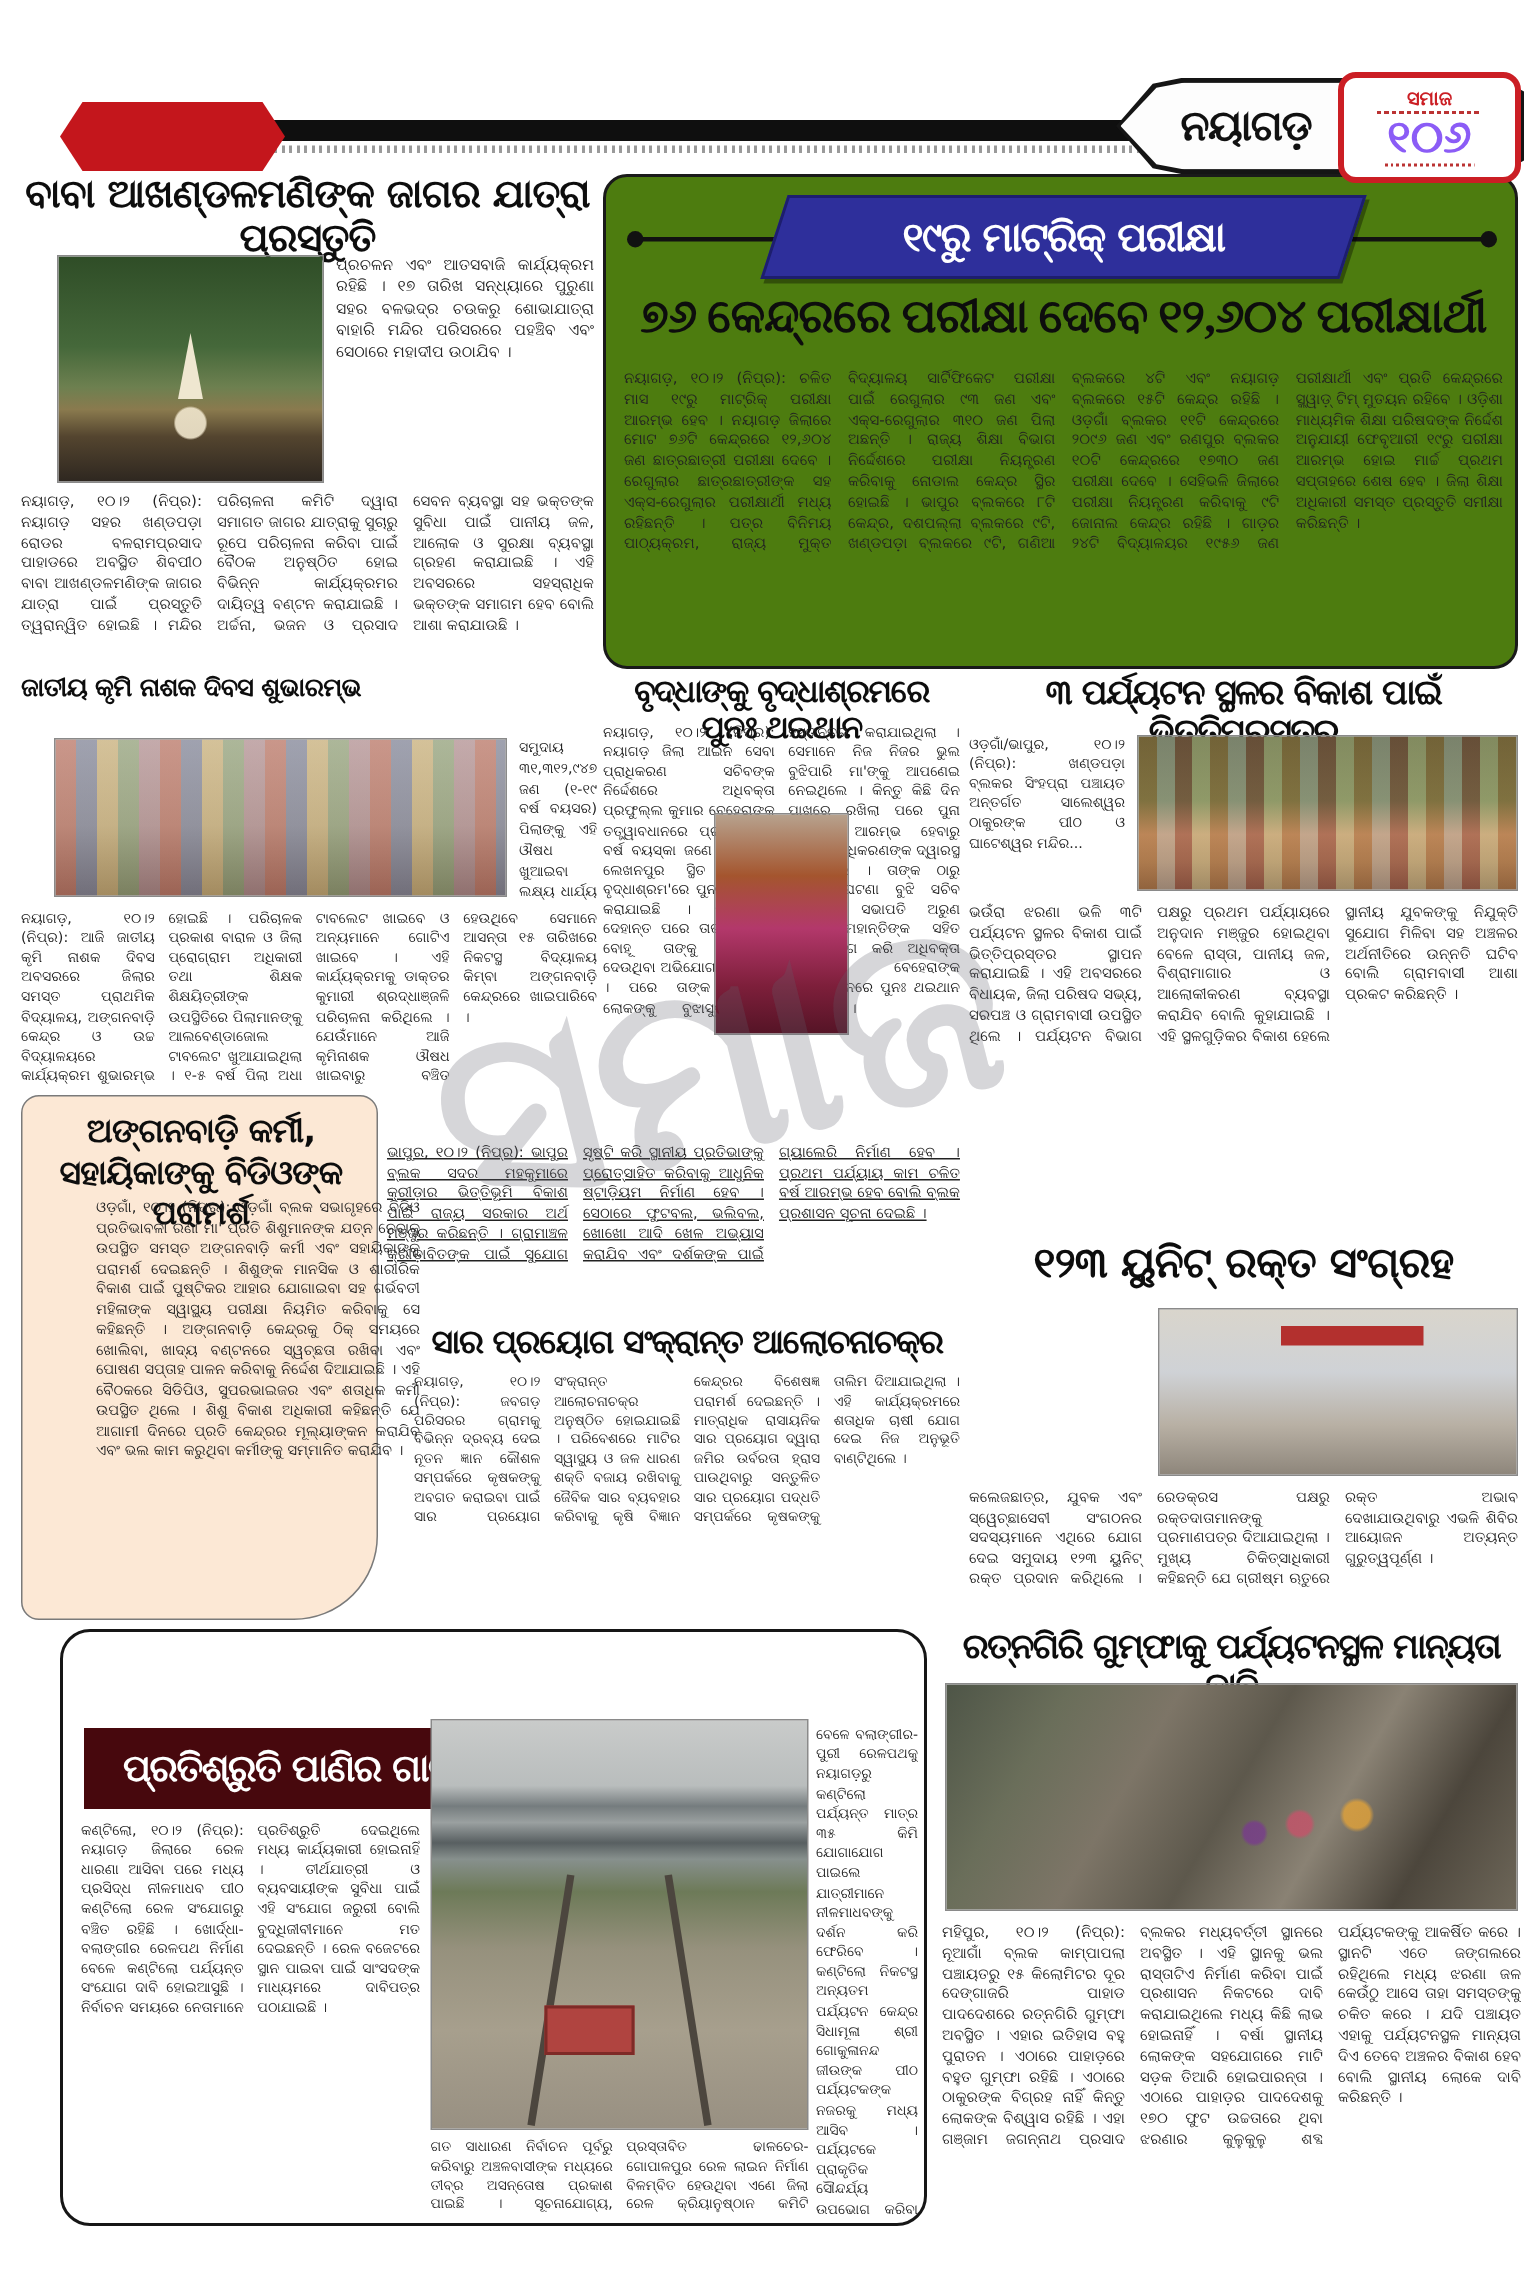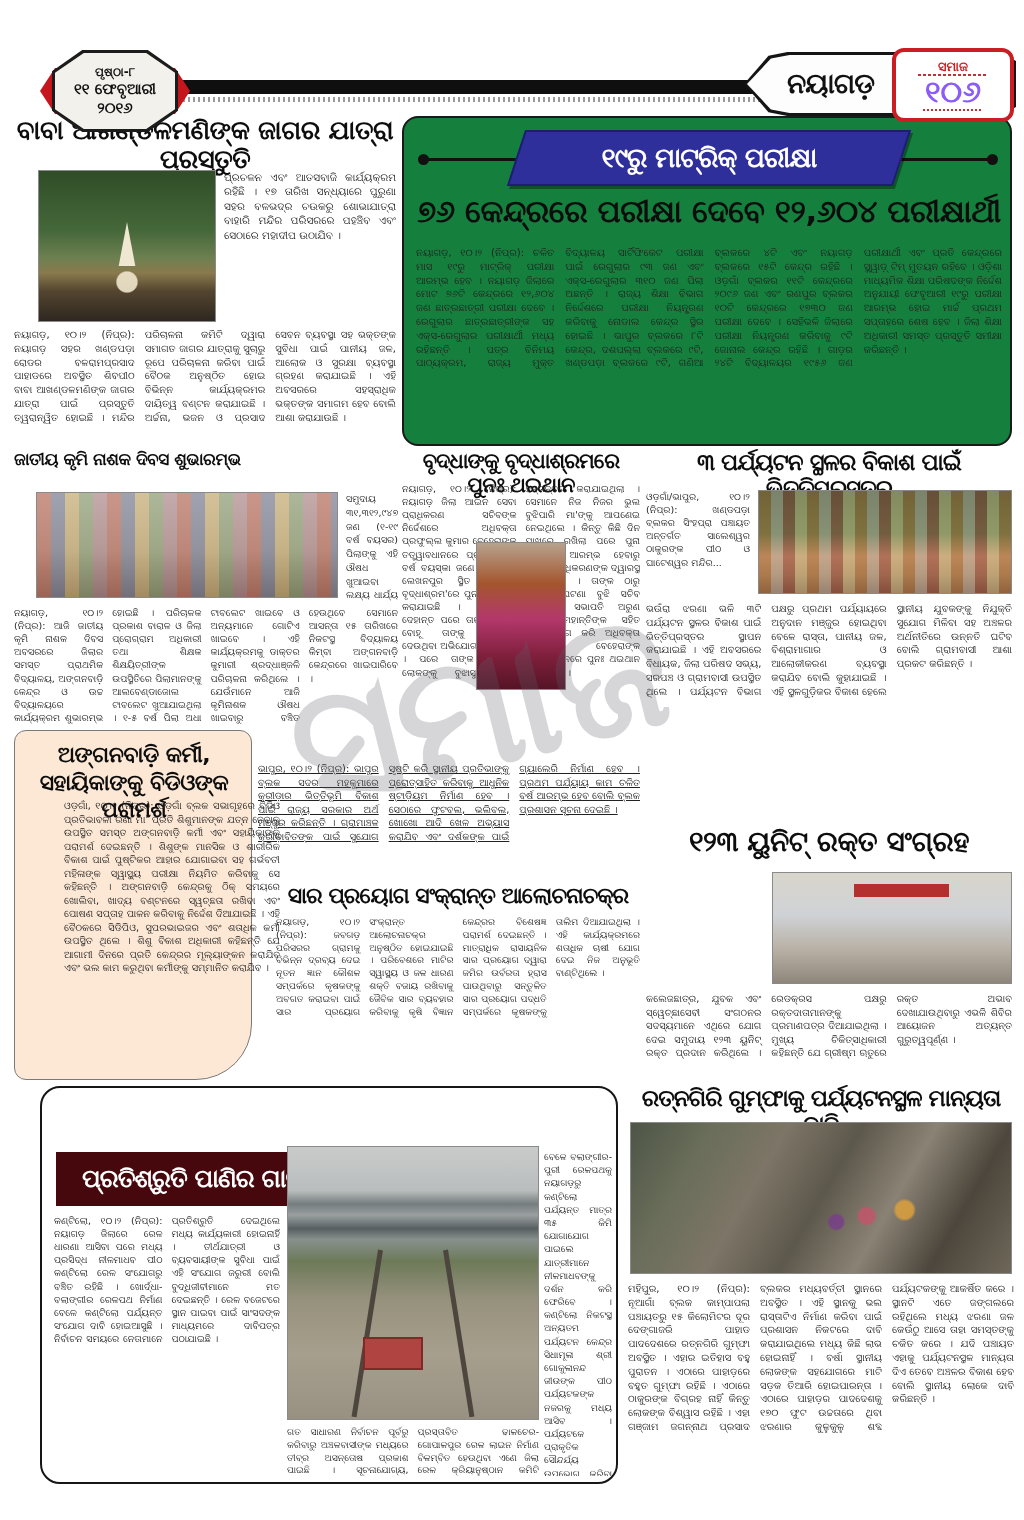--- a/index.html
+++ b/index.html
@@ -61,32 +61,32 @@
   .a1-photo { left:24px; top:54px; width:178px; height:152px;
     background:
       radial-gradient(circle at 50% 74%, rgba(240,230,205,0.9) 0 7%, transparent 8%),
       linear-gradient(180deg,#2f4d27 0%,#45683a 40%,#6d8050 58%,#8a7a4e 68%,#54452f 80%,#2e2720 100%); }
   .a1-photo::before { content:""; position:absolute; left:50%; top:34%; width:26px; height:44px;
     transform:translateX(-50%); background:#efe7d0; clip-path:polygon(50% 0,82% 100%,18% 100%); }
   .a1-colright { left:210px; top:54px; width:172px; height:152px; }
   .a1-body { left:0; top:212px; width:382px; height:118px; column-count:3; column-gap:10px; font-size:10px; }
 
   
-  .a2 { left:402px; top:116px; width:610px; height:330px; border:2px solid #1a1a1a; border-radius:16px; background:#15803d; }
+  .a2 { left:402px; top:116px; width:610px; height:330px; border:2px solid #1a1a1a; border-radius:16px; background:#4d7c0f; }
   .a2-line { position:absolute; left:16px; top:40px; width:576px; height:3px; background:#111; }
   .a2-line::before,.a2-line::after { content:""; position:absolute; top:-4px; width:11px; height:11px;
     border-radius:50%; background:#111; }
   .a2-line::before { left:-2px; } .a2-line::after { right:-2px; }
   .a2-ribbon { position:absolute; left:112px; top:12px; width:386px; height:56px;
     background:#2e2f9b; border:2px solid #1d1e6e; transform:skewX(-18deg);
     box-shadow:3px 3px 0 rgba(0,0,0,0.35); }
   .a2-ribbon-text { position:absolute; left:112px; top:12px; width:386px; height:56px;
     display:flex; align-items:center; justify-content:center;
     font-size:27px; font-weight:bold; color:#fff; letter-spacing:-1px; }
-  .a2 .headline { left:10px; top:76px; width:590px; font-size:31px; text-align:center; }
+  .a2 .headline { left:10px; top:76px; width:590px; font-size:31px; text-align:center;font-family:Liberation Serif, serif; }
   .a2-body { left:12px; top:128px; width:586px; height:192px; column-count:4; column-gap:11px; font-size:10px; }
 
   
   .a3 { left:14px; top:450px; width:384px; height:278px; }
   .a3 .headline { left:0; top:0; width:384px; font-size:17px; text-align:left; }
   .a3-photo { left:22px; top:42px; width:302px; height:106px;
     background:
       repeating-linear-gradient(90deg, rgba(178,62,62,.38) 0 14px, rgba(68,92,160,.38) 14px 28px,
         rgba(205,172,92,.34) 28px 42px, rgba(88,140,92,.34) 42px 56px, rgba(150,90,140,.3) 56px 70px),
       linear-gradient(180deg,#d8cdb9 0%,#c2b49c 55%,#8d7a62 100%); }
@@ -169,27 +169,20 @@
 </style>
 </head>
 <body>
 
 <div class="page">
 
   <div class="abs masthead-stripe"></div>
   <div class="abs masthead-dots"></div>
 
   <div class="abs page-badge-back"></div>
-  <div class="abs page-badge-outer">
-    <div class="page-badge-inner">
-      <span class="page-no">ପୃଷ୍ଠା-୮</span>
-      <span class="page-date">୧୧ ଫେବୃଆରୀ</span>
-      <span class="page-year">୨୦୧୬</span>
-    </div>
-  </div>
 
   <div class="abs edition-badge-outer">
     <div class="edition-badge-inner">
       <span class="edition-name">ନୟାଗଡ଼</span>
     </div>
   </div>
 
   <div class="abs brand-logo">
     <span class="brand-title">ସମାଜ</span>
     <span class="brand-rule"></span>

